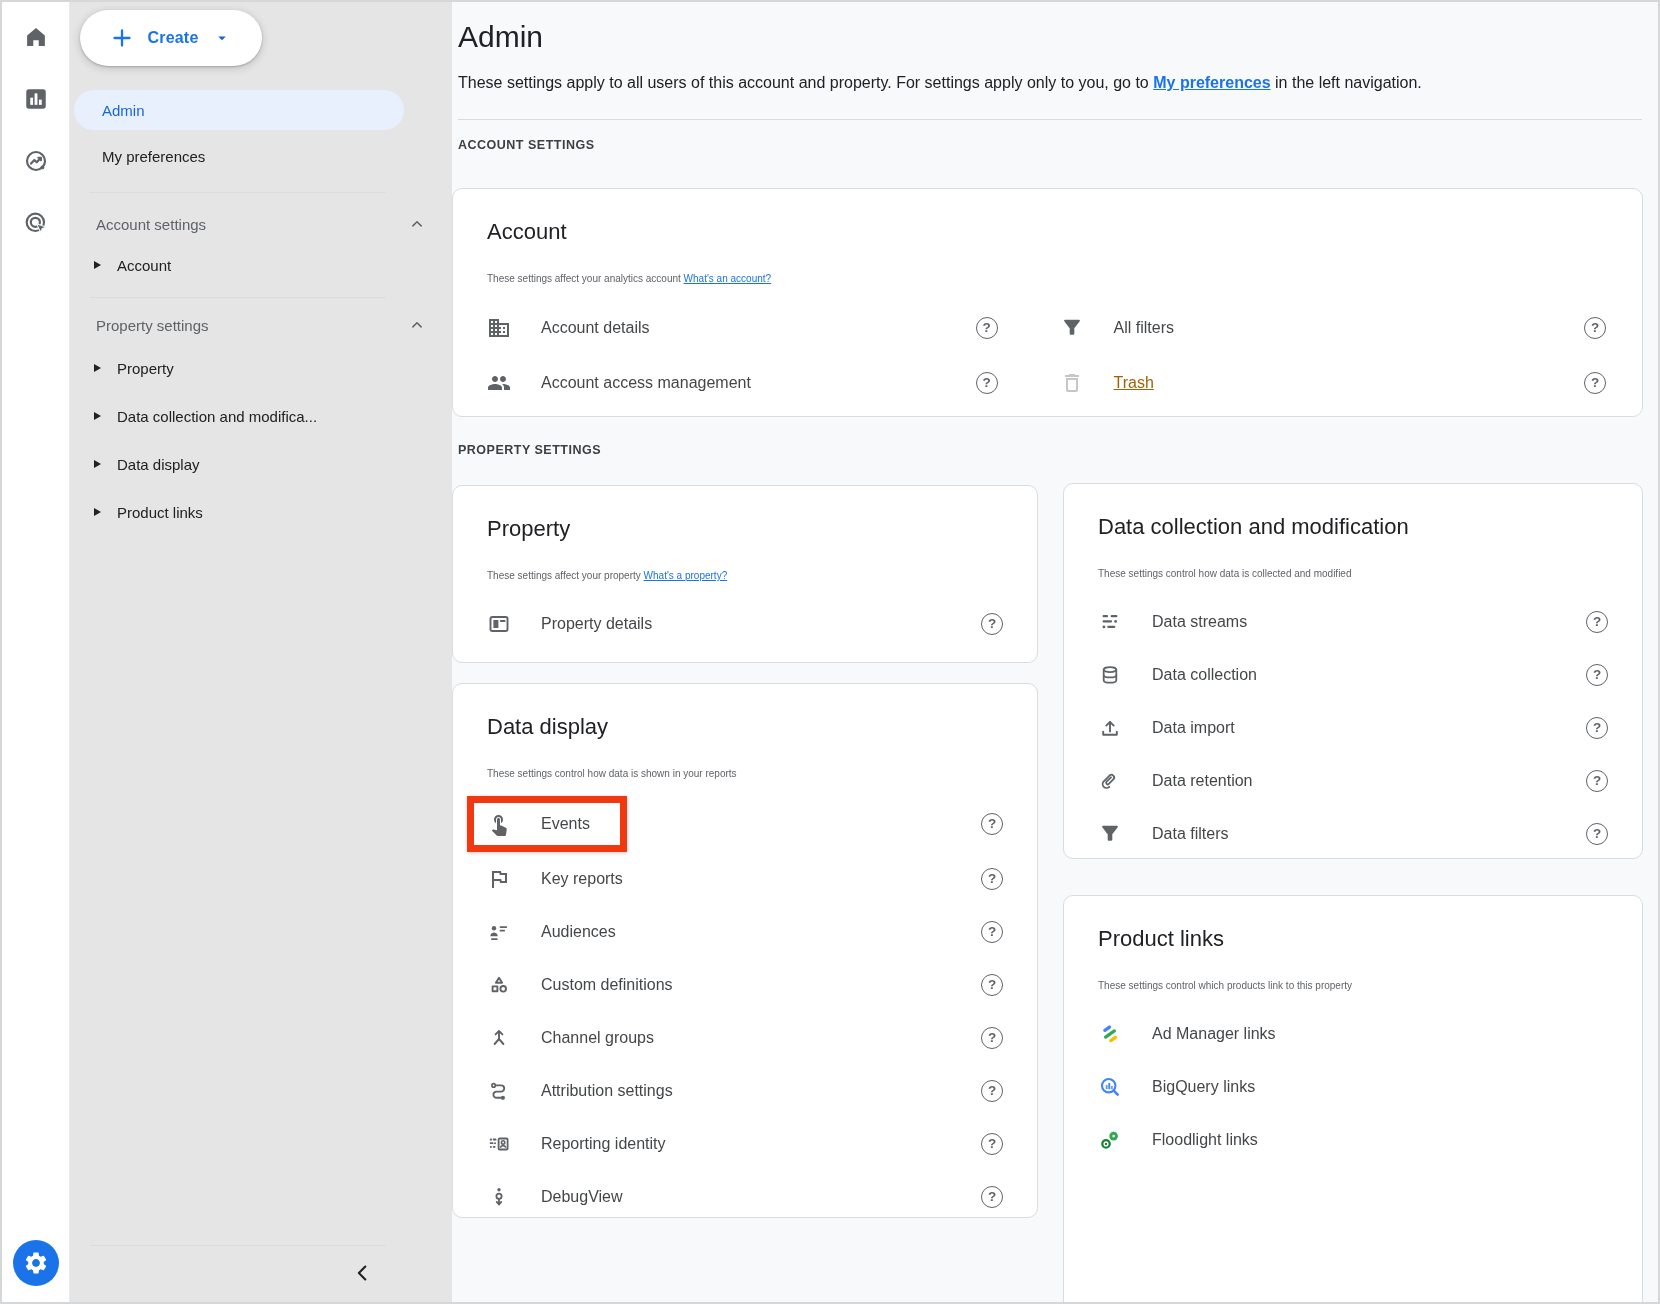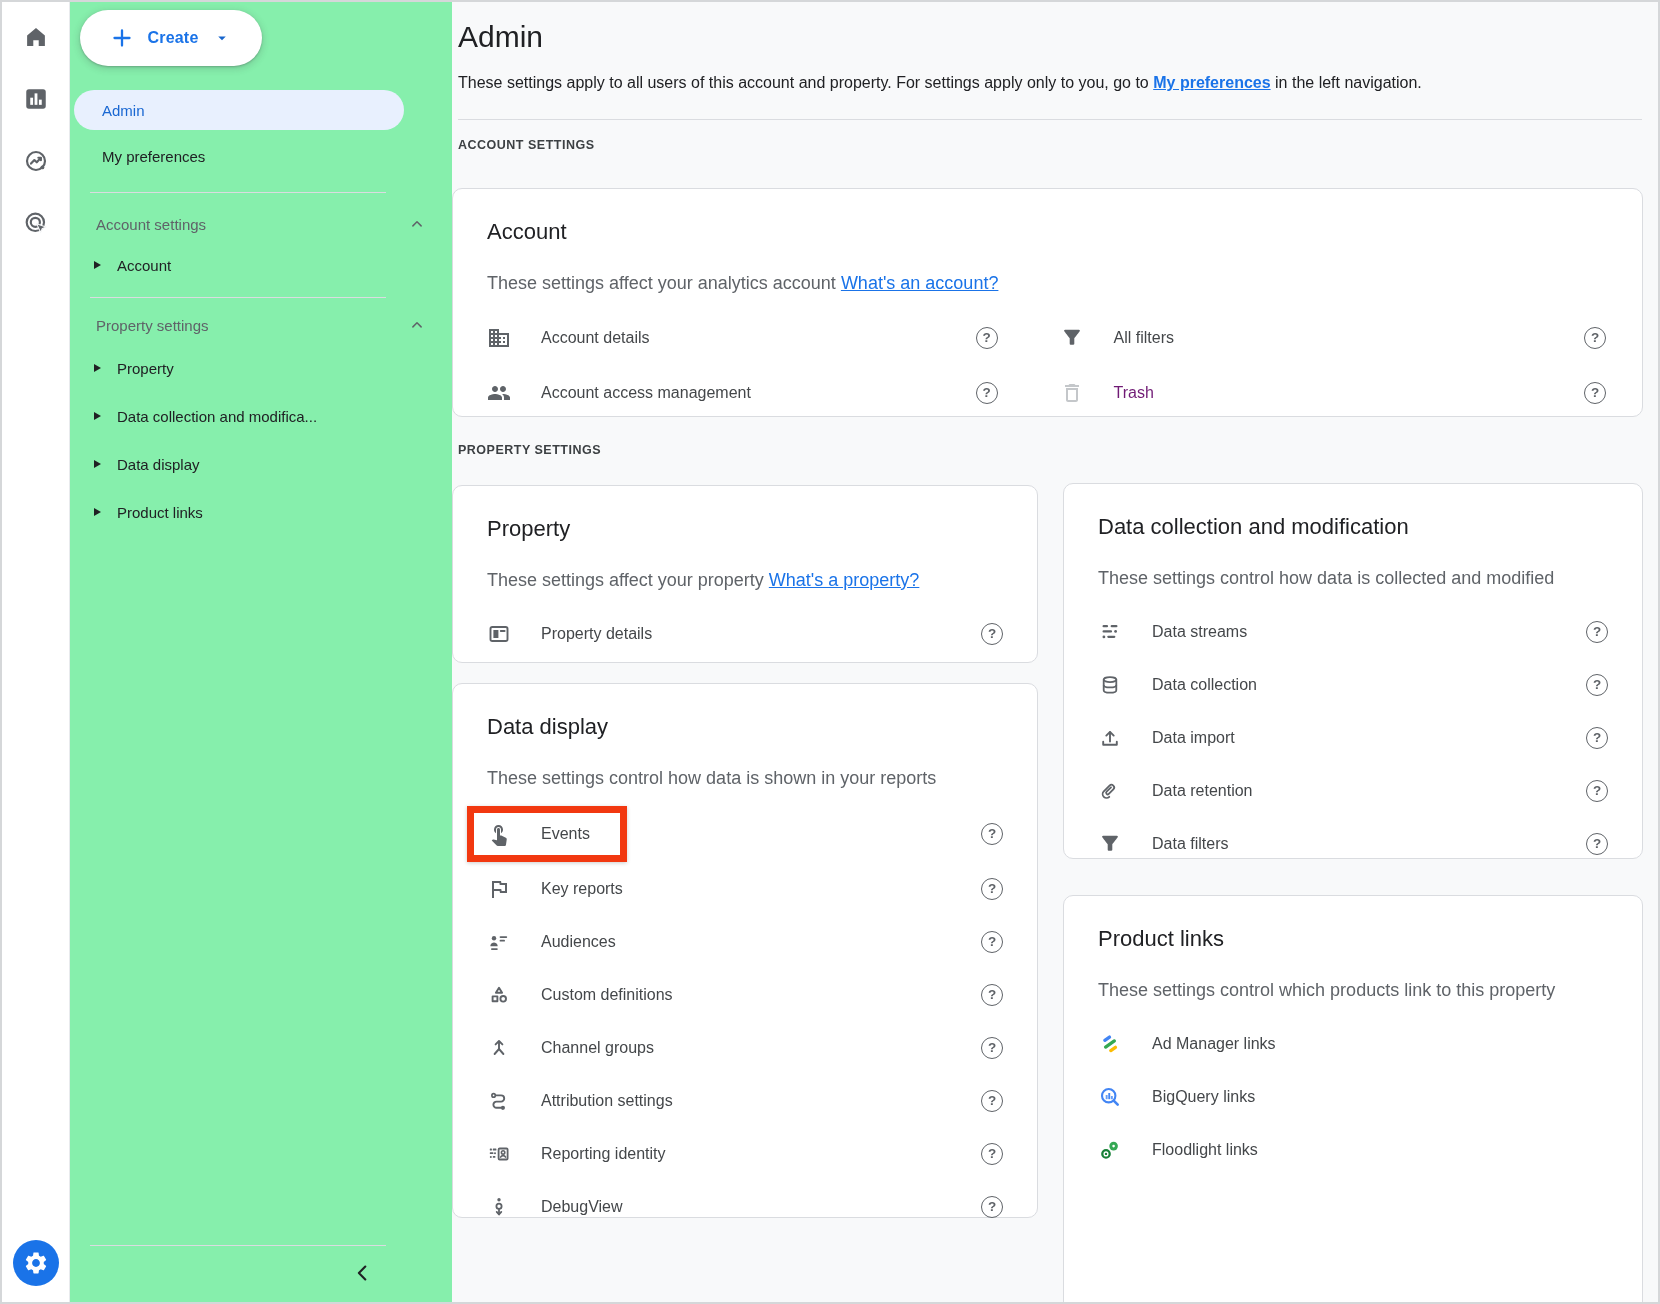--- a/index.html
+++ b/index.html
@@ -6,21 +6,21 @@
   html,body { width:1660px; height:1304px; background:#fff; font-family:"Liberation Sans", sans-serif; }
   .page { position:relative; width:1660px; height:1304px; border:2px solid #d5d7d9; background:#f8f9fa; overflow:hidden; display:flex; }
 
   
   .rail { position:relative; width:68px; flex:0 0 68px; background:#fff; border-right:1px solid #e8eaed; }
   .rail-top { position:absolute; top:22px; left:0; right:0; display:flex; flex-direction:column; align-items:center; gap:36px; }
   .rail-icon { width:26px; height:26px; display:flex; align-items:center; justify-content:center; cursor:pointer; }
   .gear-btn { position:absolute; bottom:16px; left:50%; transform:translateX(-50%); width:46px; height:46px; border-radius:50%; background:#1a73e8; display:flex; align-items:center; justify-content:center; cursor:pointer; }
 
   
-  .sidebar { position:relative; width:382px; flex:0 0 382px; background:#86efac; }
+  .sidebar { position:relative; width:382px; flex:0 0 382px; background:#e5e5e5; }
   .create-btn { position:absolute; top:8px; left:10px; height:56px; width:182px; background:#fff; border-radius:28px; display:flex; align-items:center; justify-content:center; gap:14px; box-shadow:0 1px 2px rgba(60,64,67,.3), 0 2px 6px 2px rgba(60,64,67,.15); cursor:pointer; }
   .create-label { color:#1a73e8; font-size:16px; font-weight:700; letter-spacing:.2px; }
   .side-nav { position:absolute; top:88px; left:0; right:0; }
   .nav-item { display:flex; align-items:center; height:40px; padding-left:32px; font-size:15px; color:#202124; font-weight:500; cursor:pointer; }
   .nav-item.active { background:#e8f0fe; color:#1967d2; border-radius:20px; margin:0 48px 0 4px; padding-left:28px; }
   .side-divider { border:none; border-top:1px solid #dadce0; margin:16px 66px 12px 20px; }
   .section-head { display:flex; align-items:center; height:38px; padding:0 26px 0 26px; font-size:15px; color:#5f6368; font-weight:500; cursor:pointer; }
   .section-head .chev { margin-left:auto; }
   .tree-item { display:flex; align-items:center; height:48px; padding-left:24px; font-size:15px; color:#202124; font-weight:500; cursor:pointer; }
   .tri { width:0; height:0; border-left:7px solid #202124; border-top:4.5px solid transparent; border-bottom:4.5px solid transparent; margin-right:16px; flex:0 0 auto; }
@@ -30,28 +30,28 @@
   
   .main { position:relative; flex:1; background:#f8f9fa; }
   .page-title { position:absolute; left:6px; top:18px; font-size:30px; font-weight:400; color:#202124; }
   .page-desc { position:absolute; left:6px; top:72px; font-size:16px; color:#202124; }
   .page-desc a { color:#1a73e8; font-weight:700; text-decoration:underline; cursor:pointer; }
   .head-divider { position:absolute; left:6px; right:16px; top:117px; border-top:1px solid #dadce0; }
   .section-label { position:absolute; left:6px; font-size:12.5px; font-weight:700; letter-spacing:.5px; color:#3c4043; }
 
   .card { position:absolute; background:#fff; border:1px solid #dadce0; border-radius:10px; padding:30px 34px 0 34px; }
   .card-title { font-size:22px; font-weight:400; color:#202124; margin-bottom:12px; }
-  .card-sub { font-size:18px; color:#5f6368; margin-bottom:16px;margin-top:28px; }
+  .card-sub { font-size:10px; color:#5f6368; margin-bottom:16px;margin-top:28px; }
   .card-sub a { color:#1a73e8; text-decoration:underline; cursor:pointer; }
   .card-rows { margin-top:10px; }
   .card-row { display:flex; align-items:center; height:53px; cursor:pointer; }
   .row-left { display:flex; align-items:center; gap:30px; min-width:0; }
   .row-icon { width:24px; height:24px; flex:0 0 24px; display:flex; align-items:center; justify-content:center; }
   .row-label { font-size:16px; color:#44474a; font-weight:500; white-space:nowrap; }
-  .row-label.disabled { color:#701a75; }
+  .row-label.disabled { color:#a16207;text-decoration:underline; }
   .qmark { margin-left:auto; width:22px; height:22px; flex:0 0 22px; border:1.7px solid #5f6368; border-radius:50%; display:flex; align-items:center; justify-content:center; font-size:13.5px; font-weight:700; color:#5f6368; cursor:pointer; }
 
   .acct-cols { display:flex; }
   .acct-col { width:50%; }
   .acct-col .card-row { height:55px; }
   .acct-col.left { padding-right:50px; }
   .acct-col.right { padding-left:12px; padding-right:2px; }
 
   .hl-box { display:flex; align-items:center; gap:30px; border:7px solid #f23810; background:#fff; padding:9px 30px 9px 13px; margin-left:-20px; box-shadow:0 1px 4px rgba(0,0,0,.2); }
 

